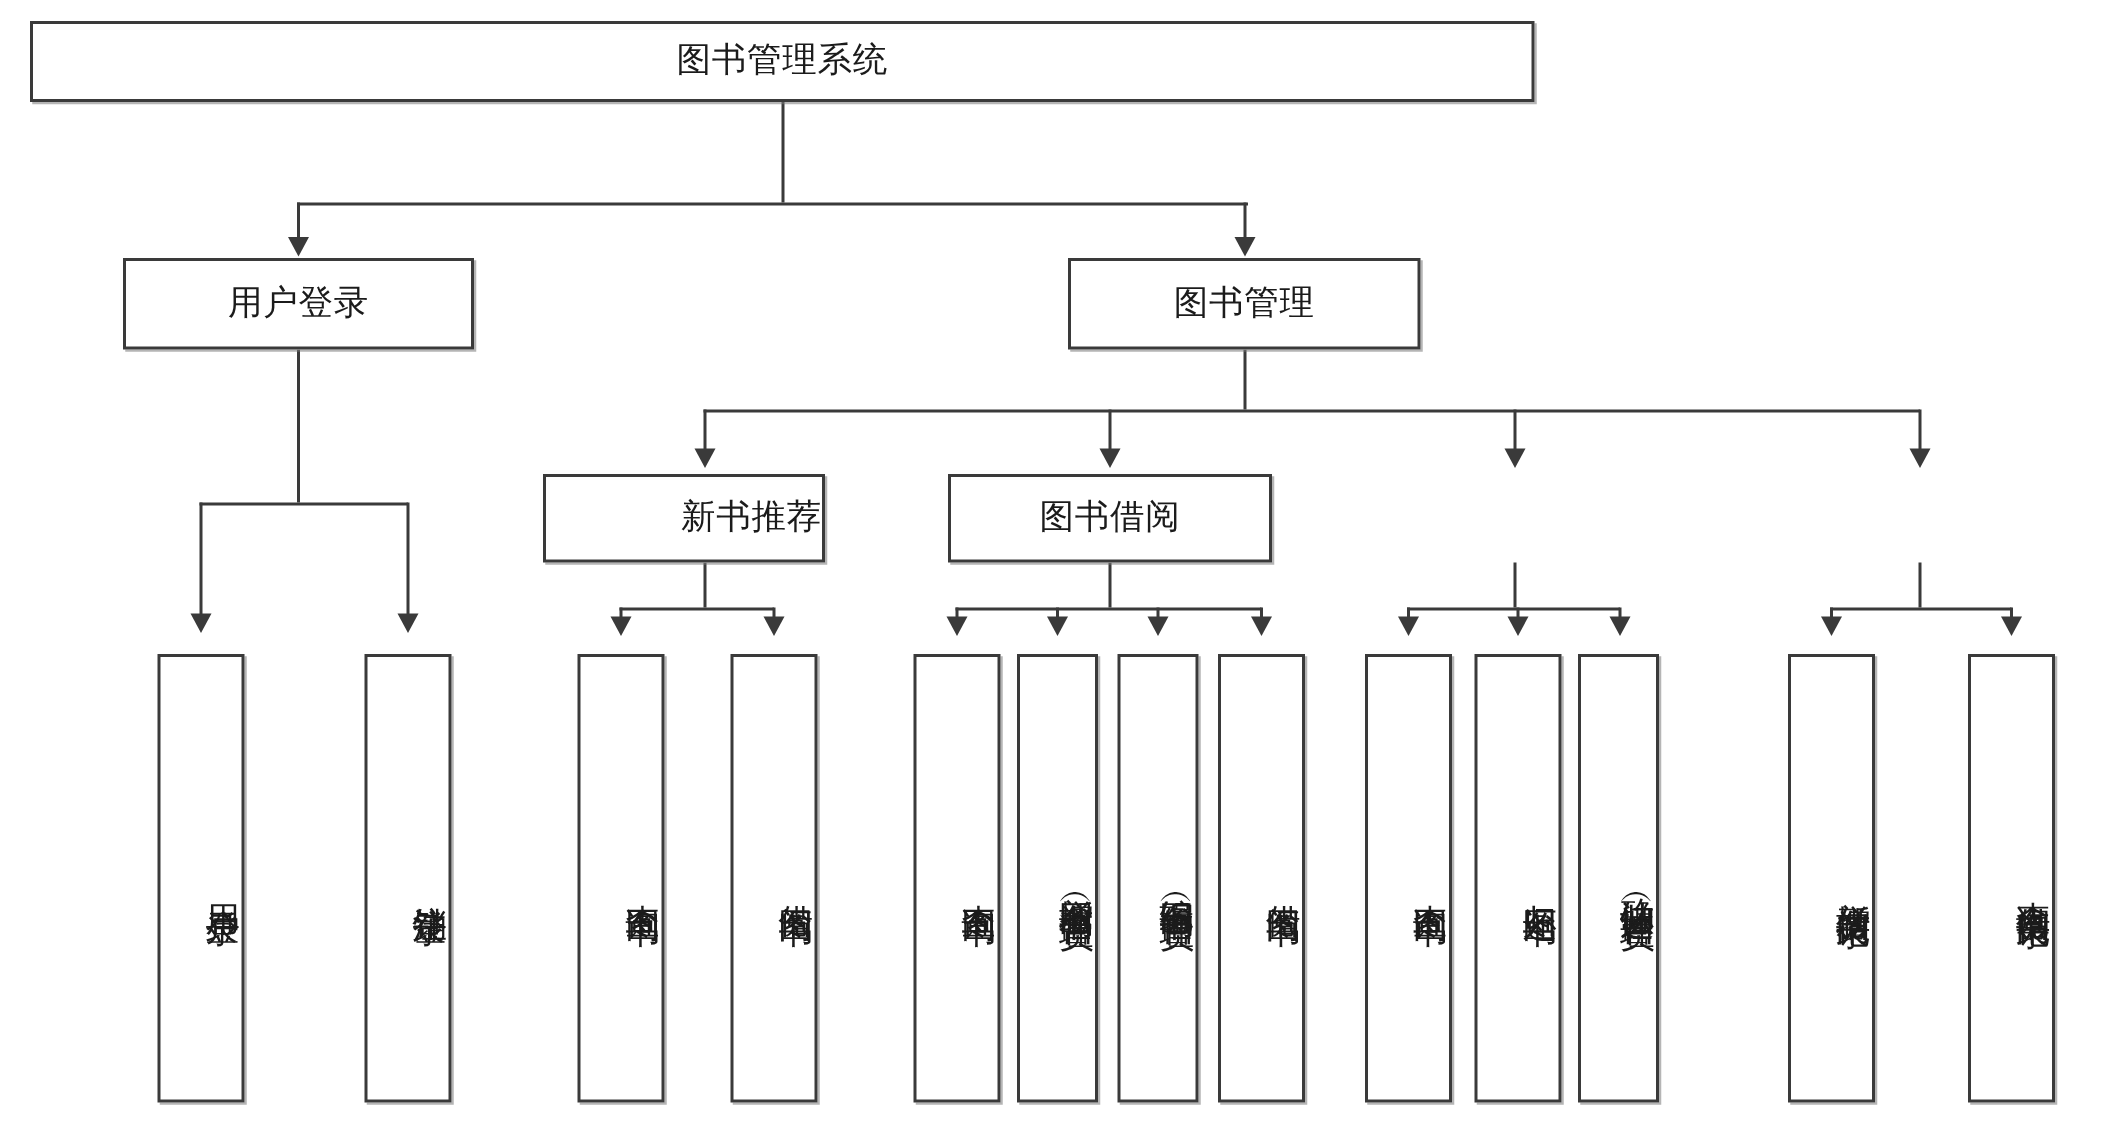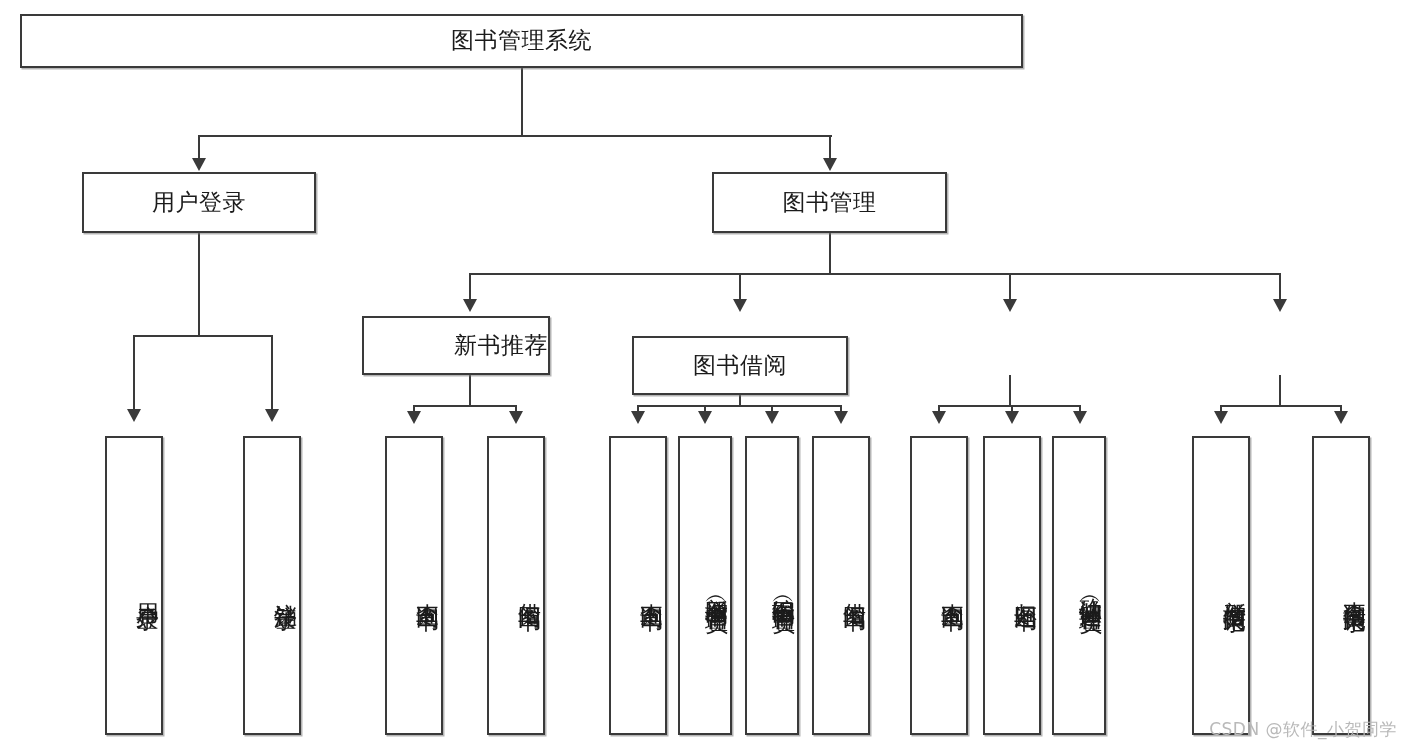--- a/index.html
+++ b/index.html
@@ -148,21 +148,21 @@
   <div class="node node-h" style="left:82px; top:172px; width:234px; height:61px;">
     <span>用户登录</span>
   </div>
   <div class="node node-h" style="left:712px; top:172px; width:235px; height:61px;">
     <span>图书管理</span>
   </div>
 
   <div class="node node-h" style="left:362px; top:316px; width:188px; height:59px;justify-content:flex-end;">
     <span>新书推荐</span>
   </div>
-  <div class="node node-h" style="left:632px; top:336px; width:216px; height:59px;">
+  <div class="node node-h" style="left:632px; top:316px; width:216px; height:59px;">
     <span>图书借阅</span>
   </div>
 
   <div class="node node-v" style="left:105px; top:436px; width:58px; height:299px;">
     <span class="vtext">用户登录</span>
   </div>
   <div class="node node-v" style="left:243px; top:436px; width:58px; height:299px;">
     <span class="vtext">注销登录</span>
   </div>
   <div class="node node-v" style="left:385px; top:436px; width:58px; height:299px;">
@@ -192,14 +192,13 @@
   <div class="node node-v" style="left:1052px; top:436px; width:54px; height:299px;">
     <span class="vtext">确认归还（管理员）</span>
   </div>
   <div class="node node-v" style="left:1192px; top:436px; width:58px; height:299px;">
     <span class="vtext">新增借阅记录</span>
   </div>
   <div class="node node-v" style="left:1312px; top:436px; width:58px; height:299px;">
     <span class="vtext">查询借阅记录</span>
   </div>
 
-  <div id="watermark">CSDN @软件_小贺同学</div>
 </div>
 
 </body></html>

